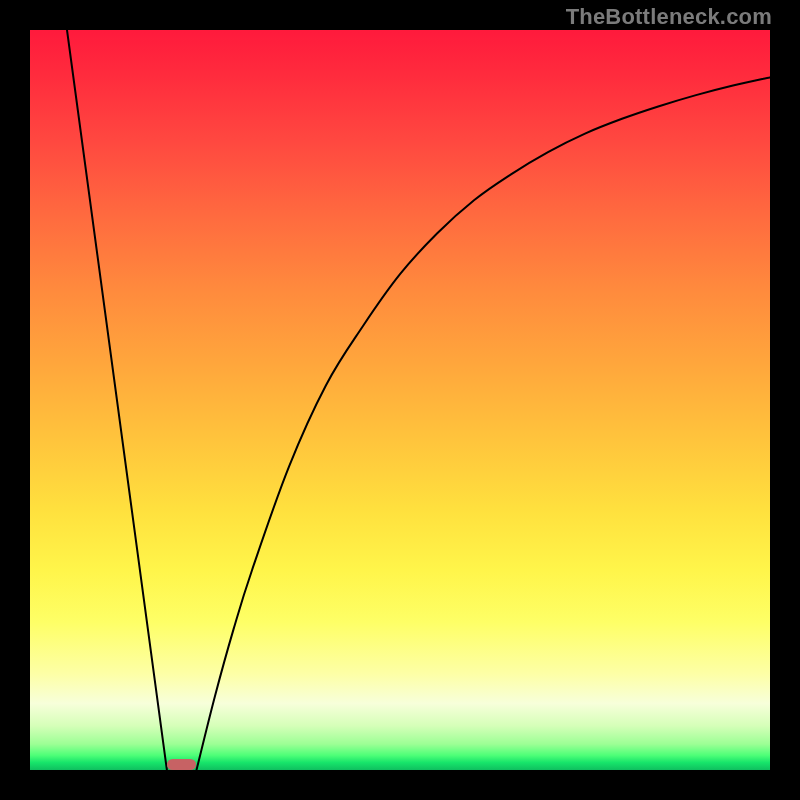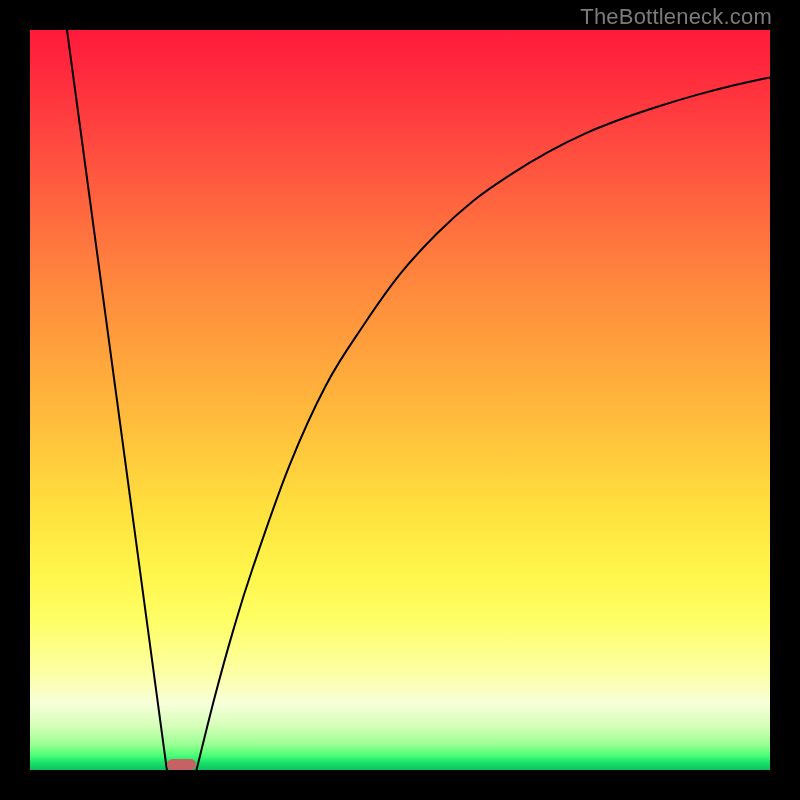--- a/index.html
+++ b/index.html
@@ -44,21 +44,21 @@
       #17e46a 99%,
       #0fbf5f 100%
     );
   }
   .watermark {
     position: absolute;
     top: 4px;
     right: 28px;
     color: #7b7b7b;
     font-size: 22px;
-    font-weight: 400;
+    font-weight: 700;
     letter-spacing: 0.2px;
     user-select: none;
   }
   svg.curve {
     position: absolute;
     top: 0;
     left: 0;
     width: 740px;
     height: 740px;
   }

